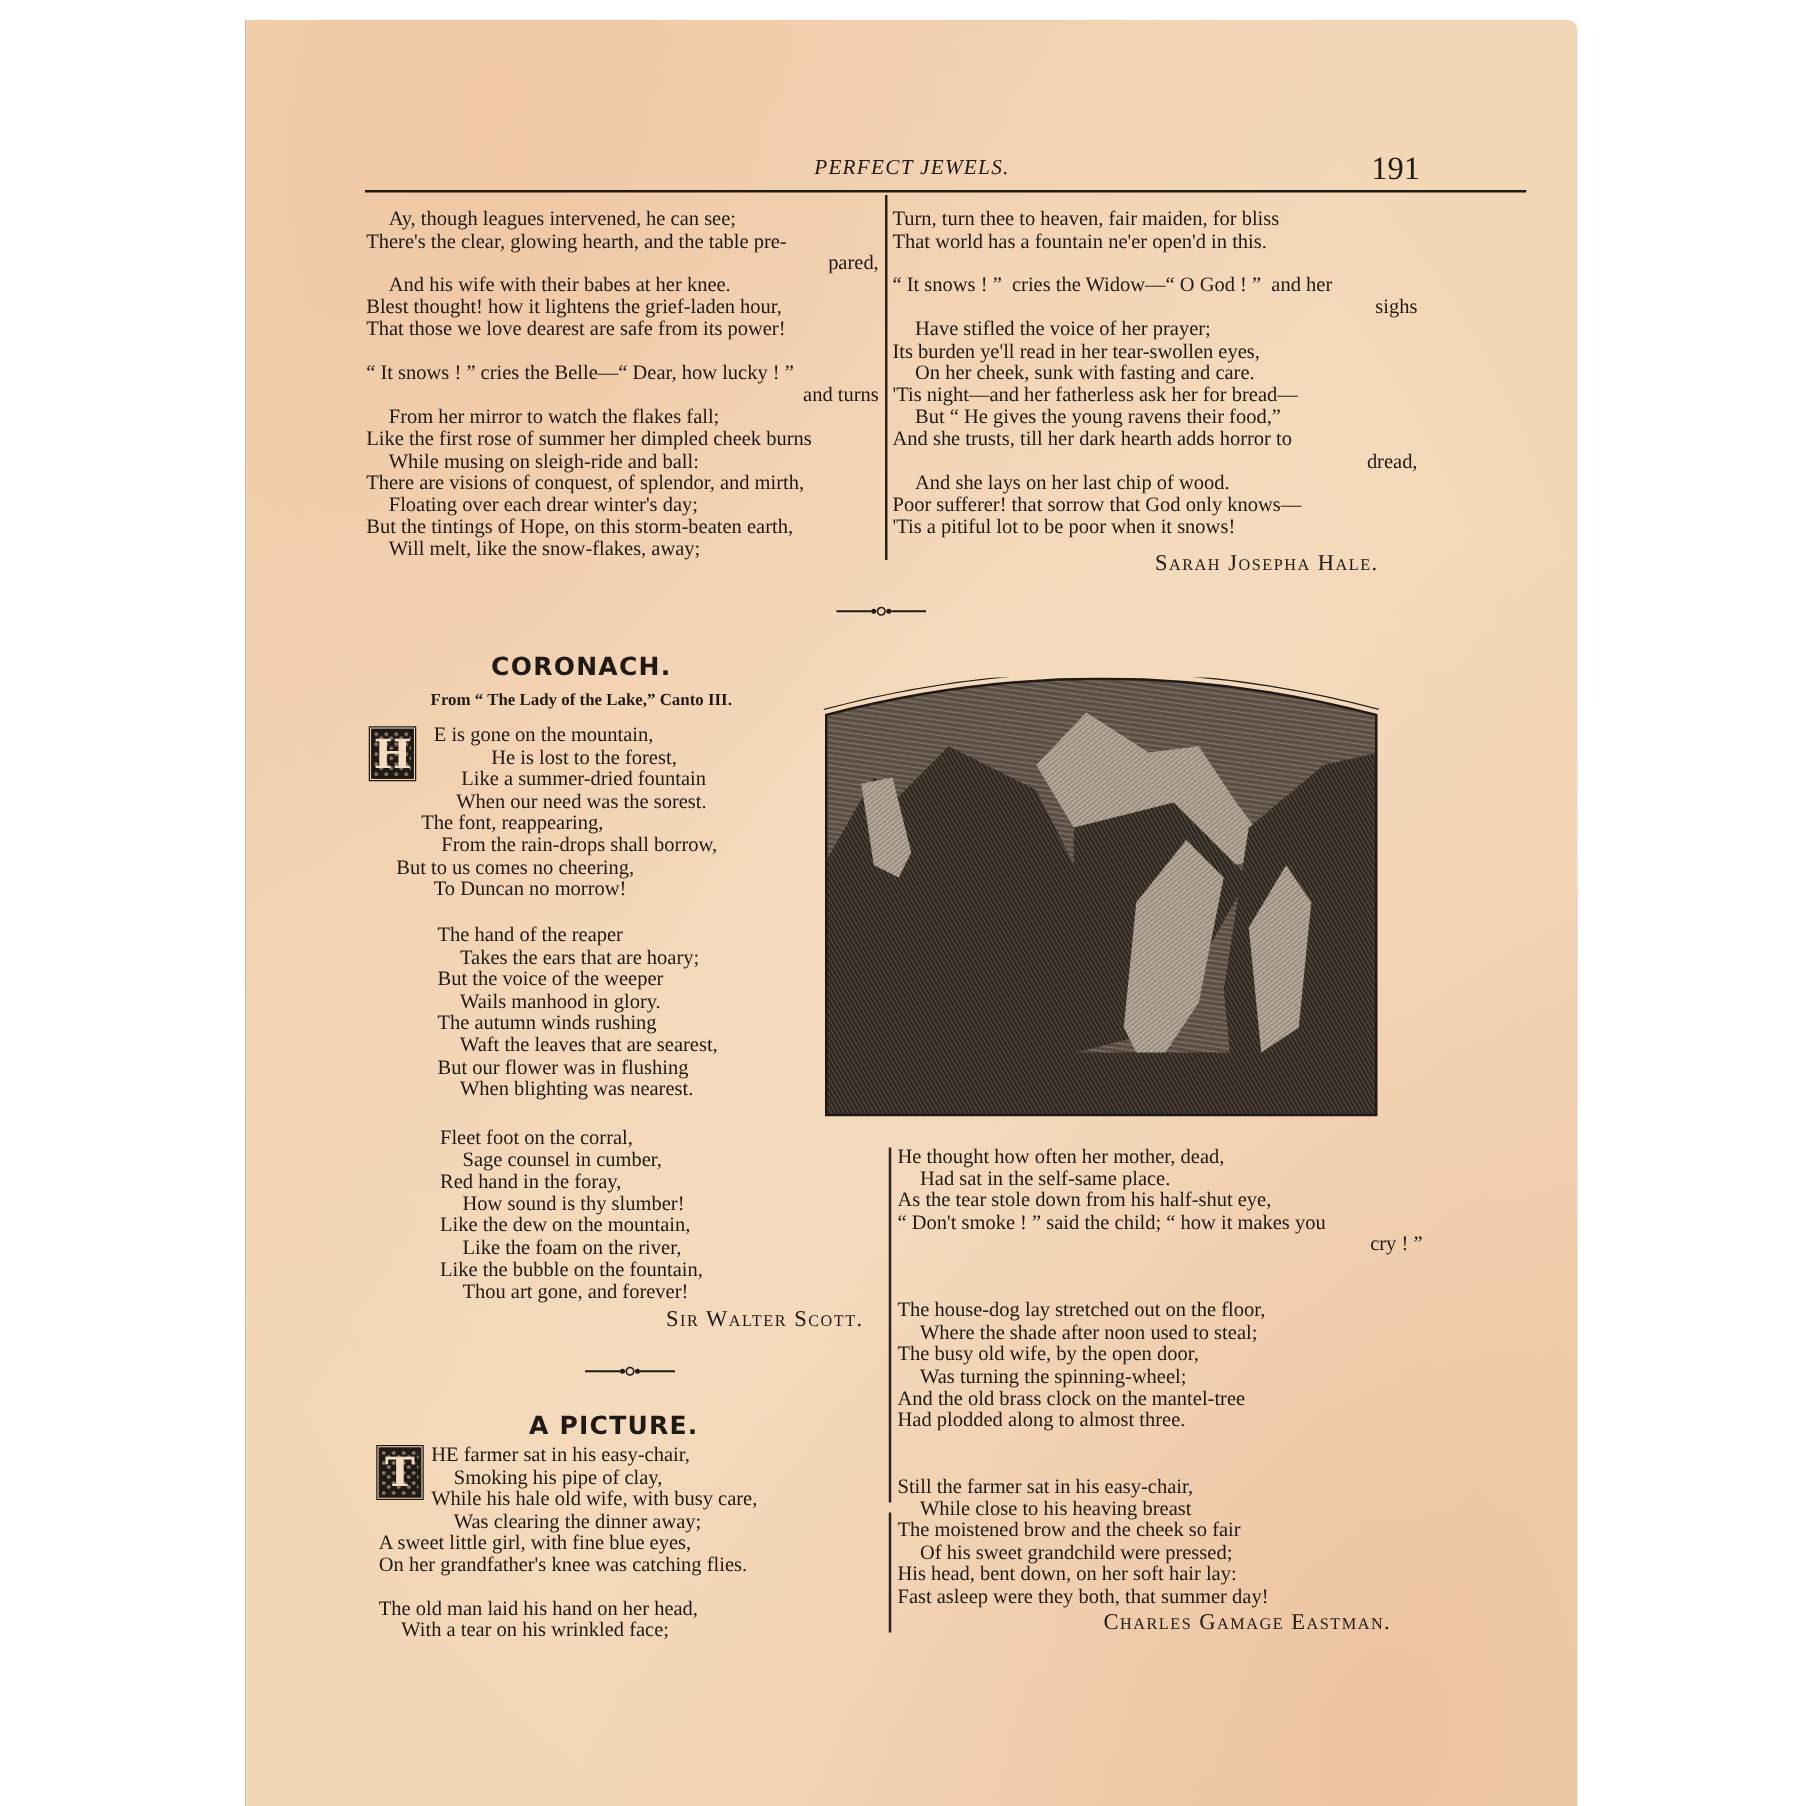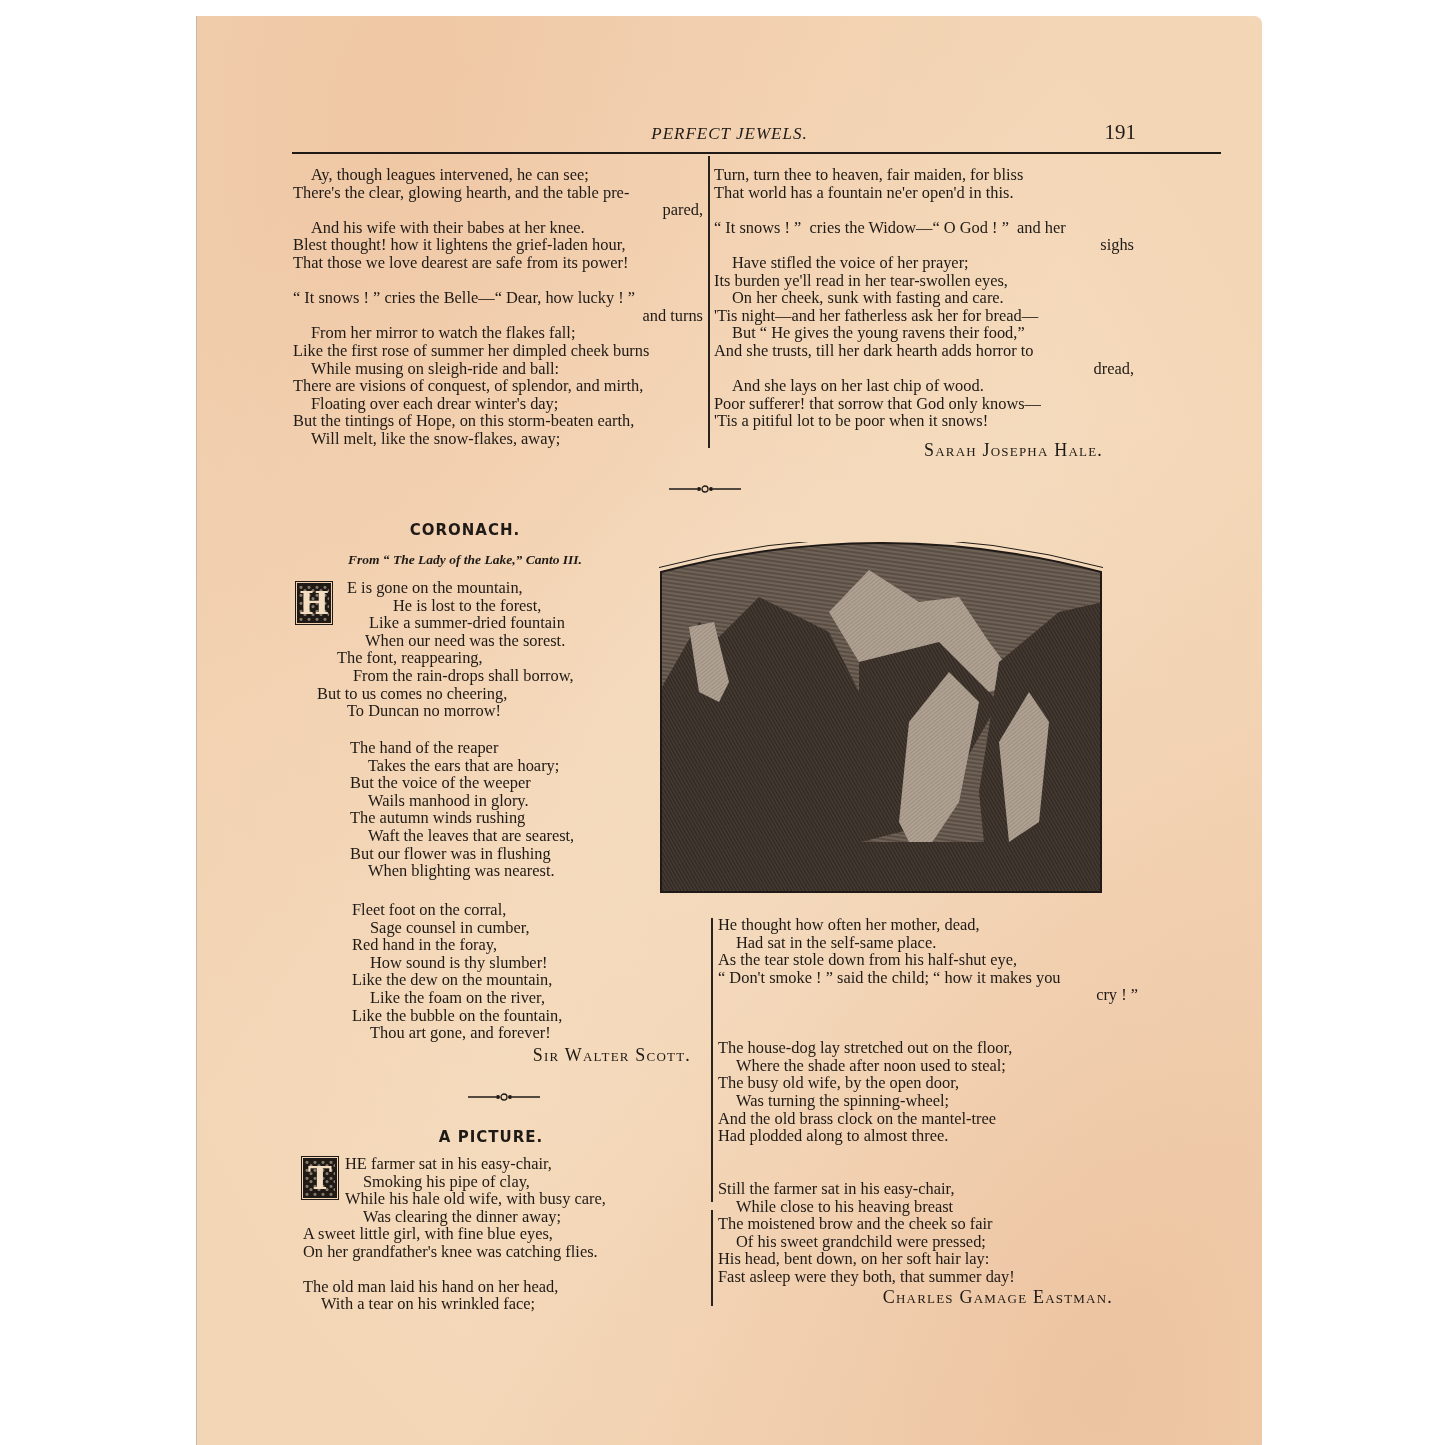--- a/index.html
+++ b/index.html
@@ -15,31 +15,31 @@
     box-shadow: -1px 0 0 #c9b8a6, 0 1px 0 #c9b8a6;
     font-family: "DejaVu Serif", "Liberation Serif", serif;
     color: #1f1a16;
     padding-left: 14px;
   }
   .abs { position: absolute; }
   .running-head {
     left: 0; width: 100%; top: 108px; text-align: center;
     font-family: "Liberation Serif", serif; font-style: italic; font-size: 17px; letter-spacing: 1px;
   }
-  .folio { right: 126px; top: 104px; font-family: "Liberation Serif", serif; font-size: 21px; }
+  .folio { right: 126px; top: 104px; font-family: "Liberation Serif", serif; font-size: 26px; }
   .head-rule { left: 95px; width: 929px; top: 136px; height: 2px; background: #1f1a16; }
   .col-rule { width: 1.5px; background: #2a221c; }
   .verse { font-family: "Liberation Serif", serif; font-size: 16.4px; line-height: 17.6px; white-space: pre; }
   .verse div { height: 17.6px; }
   .in1 { padding-left: 18px; }
   .in2 { padding-left: 56px; text-align: right; }
   .gap { height: 17.6px; }
   .attrib { font-family: "Liberation Serif", serif; font-variant: small-caps; font-size: 18px; letter-spacing: 1.2px; text-align: right; }
-  .title { font-family: "DejaVu Sans", sans-serif; font-weight: bold; font-size: 15px; letter-spacing: 1px; text-align: center; }
-  .subtitle { font-family: "Liberation Serif", serif; font-size: 13.5px; font-weight: bold; text-align: center; font-style: italic; }
+  .title { font-family: "DejaVu Sans", sans-serif; font-weight: bold; font-size: 20px; letter-spacing: 1px; text-align: center; }
+  .subtitle { font-family: "Liberation Serif", serif; font-size: 13.5px; font-weight: bold; text-align: center; }
   .ornament { width: 72px; height: 10px; }
   .dropcap {
     width: 30px; height: 36px; background: #1f1a16; border: 2px solid #1f1a16; outline: 1px solid #1f1a16; outline-offset: 1px;
     color: #f3dcc0; font-family: "DejaVu Serif", serif; font-weight: bold; font-size: 32px; line-height: 36px; text-align: center;
     background-image: radial-gradient(circle at 25% 30%, #8a7a6a 1px, transparent 2px), radial-gradient(circle at 75% 70%, #8a7a6a 1px, transparent 2px);
     background-size: 8px 8px;
   }
   .engraving { left: 462px; top: 526px; width: 444px; height: 352px; }
 </style>
 </head>

